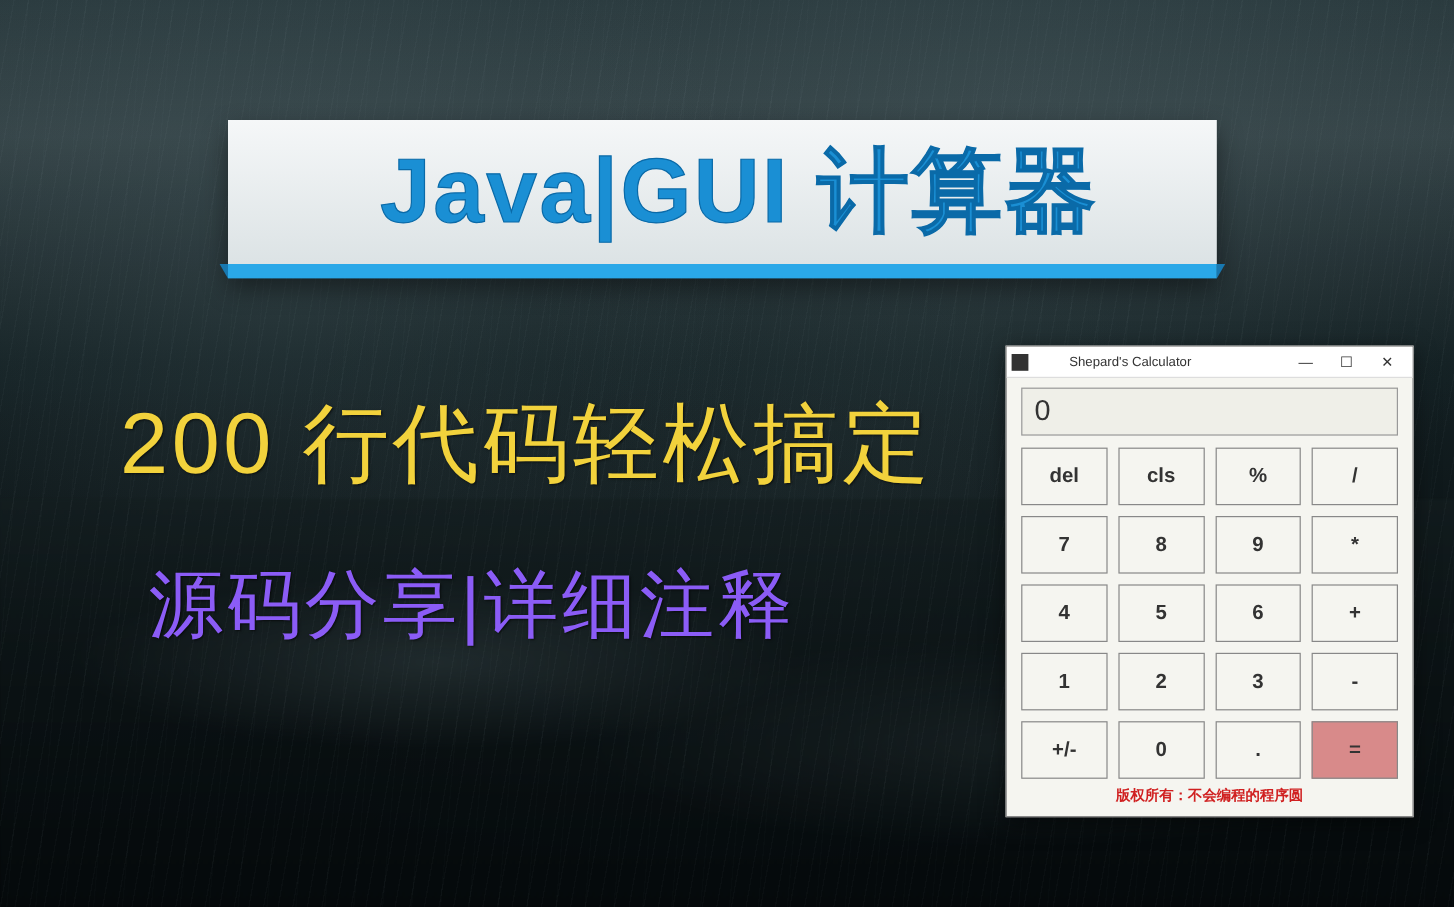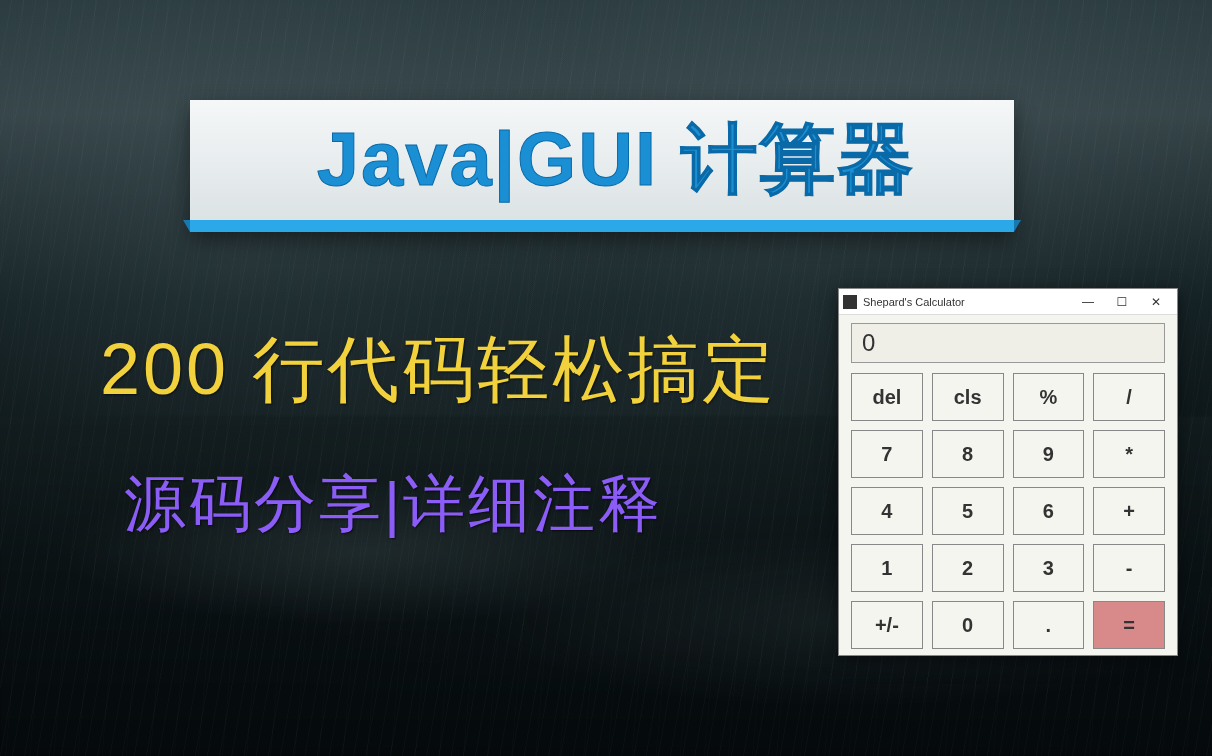--- a/index.html
+++ b/index.html
@@ -111,20 +111,21 @@
     }
     .calc-icon {
       width: 14px; height: 14px;
       background: #333;
       margin-right: 6px;
     }
     .calc-titletext {
       flex: 1;
       font-size: 11px;
       color: #333;
+      margin-left: 28px;
     }
     .calc-winbtns {
       display: flex;
       gap: 0;
     }
     .calc-winbtn {
       width: 34px; height: 22px;
       display: flex;
       align-items: center;
       justify-content: center;
@@ -148,21 +149,21 @@
       grid-template-columns: repeat(4, 1fr);
       gap: 9px;
     }
     .calc-btn {
       height: 48px;
       background: #f5f5f0;
       border: 1px solid #888;
       display: flex;
       align-items: center;
       justify-content: center;
-      font-size: 20px;
+      font-size: 17px;
       font-weight: 700;
       color: #333;
       cursor: pointer;
     }
     .calc-btn.eq {
       background: #d88a8a;
     }
     .calc-footer {
       padding: 6px 0 2px 0;
       text-align: center;
@@ -216,14 +217,15 @@
       <div class="calc-btn">1</div>
       <div class="calc-btn">2</div>
       <div class="calc-btn">3</div>
       <div class="calc-btn">-</div>
 
       <div class="calc-btn">+/-</div>
       <div class="calc-btn">0</div>
       <div class="calc-btn">.</div>
       <div class="calc-btn eq">=</div>
     </div>
+    <div class="calc-footer">版权所有：不会编程的程序圆</div>
   </div>
 </div>
 
 </body></html>

